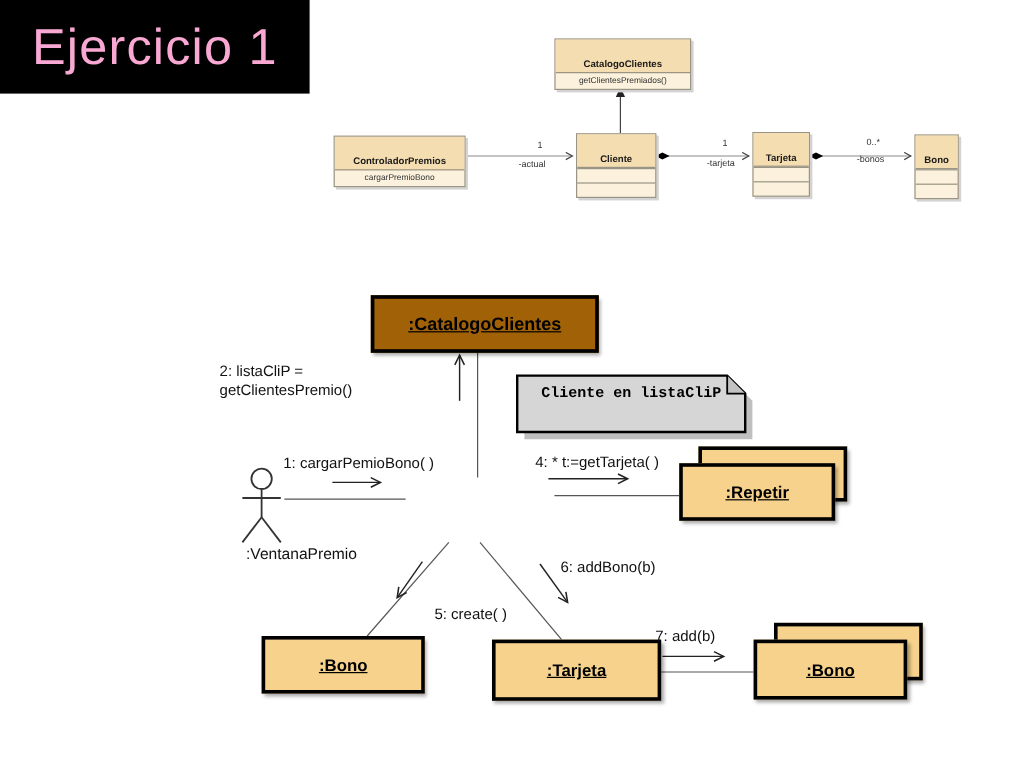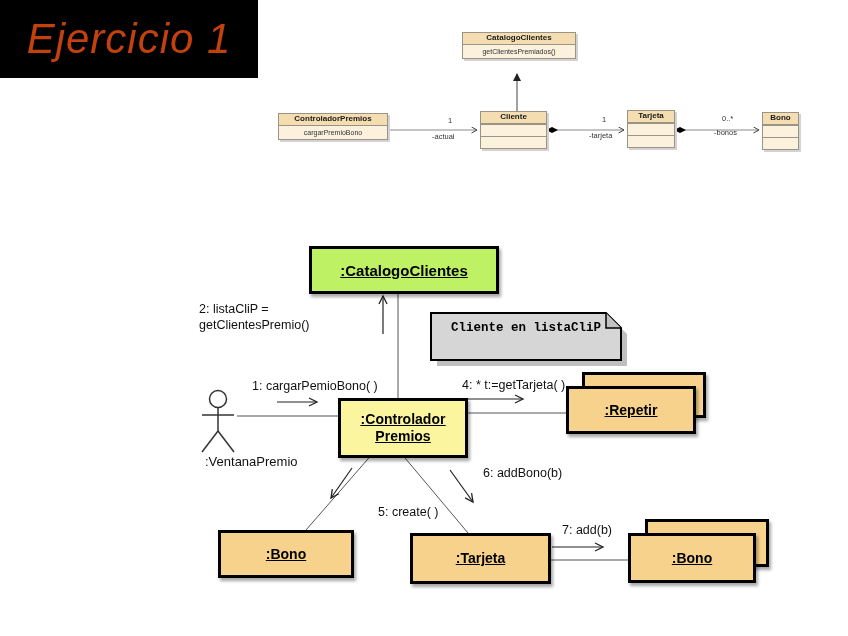--- a/index.html
+++ b/index.html
@@ -3,43 +3,43 @@
 <meta charset="utf-8">
 <style>
   html,body{margin:0;padding:0;background:#fff;}
   .canvas{position:relative;width:848px;height:636px;background:#ffffff;
           font-family:"Liberation Sans",sans-serif;overflow:hidden;}
   svg.layer{position:absolute;left:0;top:0;z-index:1;}
 
   
   .title-block{position:absolute;left:0;top:0;width:258px;height:78px;background:#000;
                display:flex;align-items:center;justify-content:center;z-index:2;}
-  .title-block span{color:#c2410c;font-size:42px;letter-spacing:1px;font-style:italic;}
+  .title-block span{color:#f9a8d4;font-size:42px;letter-spacing:1px;}
 
   
   .mini-class{position:absolute;border:1px solid #9a9486;background:#FBF1DC;
               box-shadow:2px 2px 0 #d3d3d3;z-index:2;font-family:"Liberation Sans",sans-serif;}
   .mini-head{background:#F4DDB0;border-bottom:1px solid #9a9486;text-align:center;
-             font-weight:bold;font-size:8px;color:#1a1a1a;padding:0 2px 2px 2px;}
+             font-weight:bold;font-size:8px;color:#1a1a1a;padding:16px 2px 2px 2px;}
   .mini-body{text-align:center;font-size:7px;color:#333;padding:3px 1px;}
   .mini-empty{border-top:1px solid #9a9486;height:11px;}
   .mini-empty:first-of-type{border-top:none;}
   .assoc-label{position:absolute;font-size:7.5px;color:#333;z-index:3;white-space:nowrap;}
 
   
   .obj{position:absolute;border:3px solid #000;display:flex;align-items:center;
        justify-content:center;z-index:3;box-shadow:2px 3px 3px rgba(0,0,0,0.35);}
   .obj span{font-weight:bold;font-size:14px;color:#000;text-decoration:underline;
             text-align:center;line-height:17px;}
   .obj.back{z-index:2;}
-  .fill-yellow{background:#bef264;}
+  .fill-yellow{background:#a16207;}
   .fill-controller{background:#FBF5A0;}
   .fill-tan{background:#F6D28C;}
 
-  .msg-label{position:absolute;font-size:12.5px;color:#111;z-index:4;white-space:nowrap;line-height:16px;margin-left:16px;}
+  .msg-label{position:absolute;font-size:12.5px;color:#111;z-index:4;white-space:nowrap;line-height:16px;}
   .note-text{position:absolute;z-index:4;text-align:center;color:#000;}
   .note-text .l1{font-weight:bold;font-size:13px;display:block;}
   .note-text .l2{font-weight:bold;font-size:12.5px;display:block;
                  font-family:"Liberation Mono","DejaVu Sans Mono",monospace;margin-top:2px;}
   .actor-label{position:absolute;font-size:13px;color:#111;z-index:4;white-space:nowrap;}
 </style>
 </head>
 <body>
 
 <div class="canvas">
@@ -130,26 +130,20 @@
   <div class="assoc-label" style="left:432px;top:132px;">-actual</div>
   <div class="assoc-label" style="left:602px;top:115px;">1</div>
   <div class="assoc-label" style="left:589px;top:131px;">-tarjeta</div>
   <div class="assoc-label" style="left:722px;top:114px;">0..*</div>
   <div class="assoc-label" style="left:714px;top:128px;">-bonos</div>
 
   <div class="obj fill-yellow" style="left:309px;top:246px;width:184px;height:42px;">
     <span style="font-size:15px;">:CatalogoClientes</span>
   </div>
 
-  <div class="obj fill-controller" style="left:338px;top:398px;width:124px;height:54px;">
-    <span>
-      <span>:Controlador</span><br>
-      <span>Premios</span>
-    </span>
-  </div>
 
   <div class="obj back fill-tan" style="left:582px;top:372px;width:118px;height:40px;"></div>
   <div class="obj fill-tan" style="left:566px;top:386px;width:124px;height:42px;">
     <span>:Repetir</span>
   </div>
 
   <div class="obj fill-tan" style="left:218px;top:530px;width:130px;height:42px;">
     <span>:Bono</span>
   </div>
 

